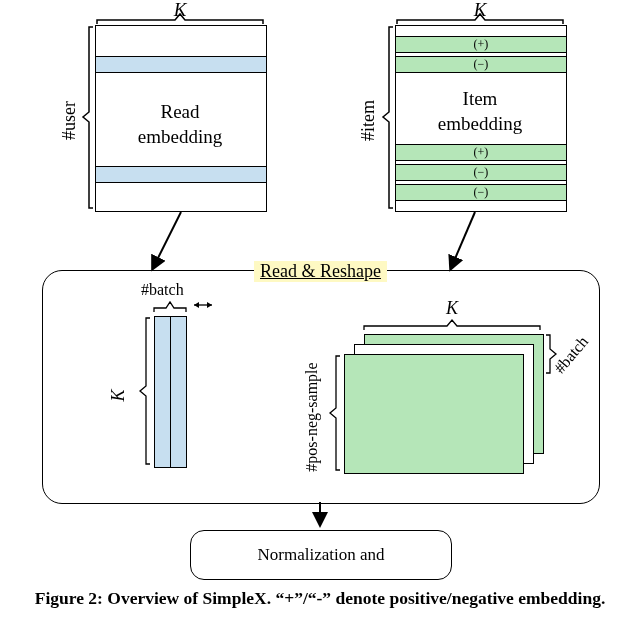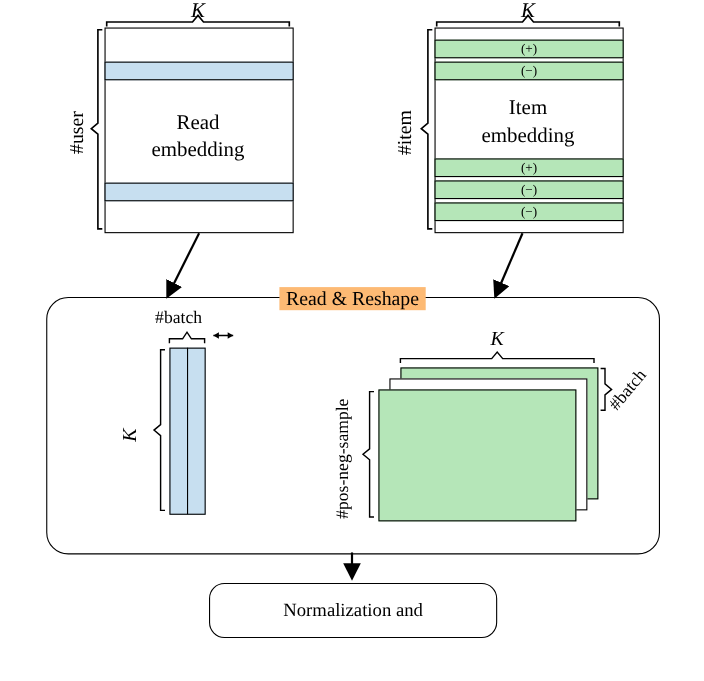--- a/index.html
+++ b/index.html
@@ -56,23 +56,24 @@
   .pm {
     position: absolute;
     left: 0; right: 0;
     text-align: center;
     font-size: 12px;
     line-height: 15px;
   }
 
   .rr-label {
     position: absolute;
-    background: #fdba74;
+    background: #fef9c3;
     padding: 0 6px;
     font-size: 18px;
+    text-decoration: underline;
   }
 
   .panel {
     position: absolute;
     left: 42px; top: 270px;
     width: 556px; height: 232px;
     border: 1.5px solid #000;
     border-radius: 20px;
   }
 
@@ -237,14 +238,15 @@
       </defs>
     <line x1="12" y1="0" x2="12" y2="22" stroke="#000" stroke-width="2" marker-end="url(#ah3)"></line>
   </svg>
 
   <div class="norm-box">
     <div>
       <span>Normalization and</span><br>
     </div>
   </div>
 
+  <div class="caption">Figure 2: Overview of SimpleX. “+”/“-” denote positive/negative embedding.</div>
 
 </div>
 
 </body></html>

